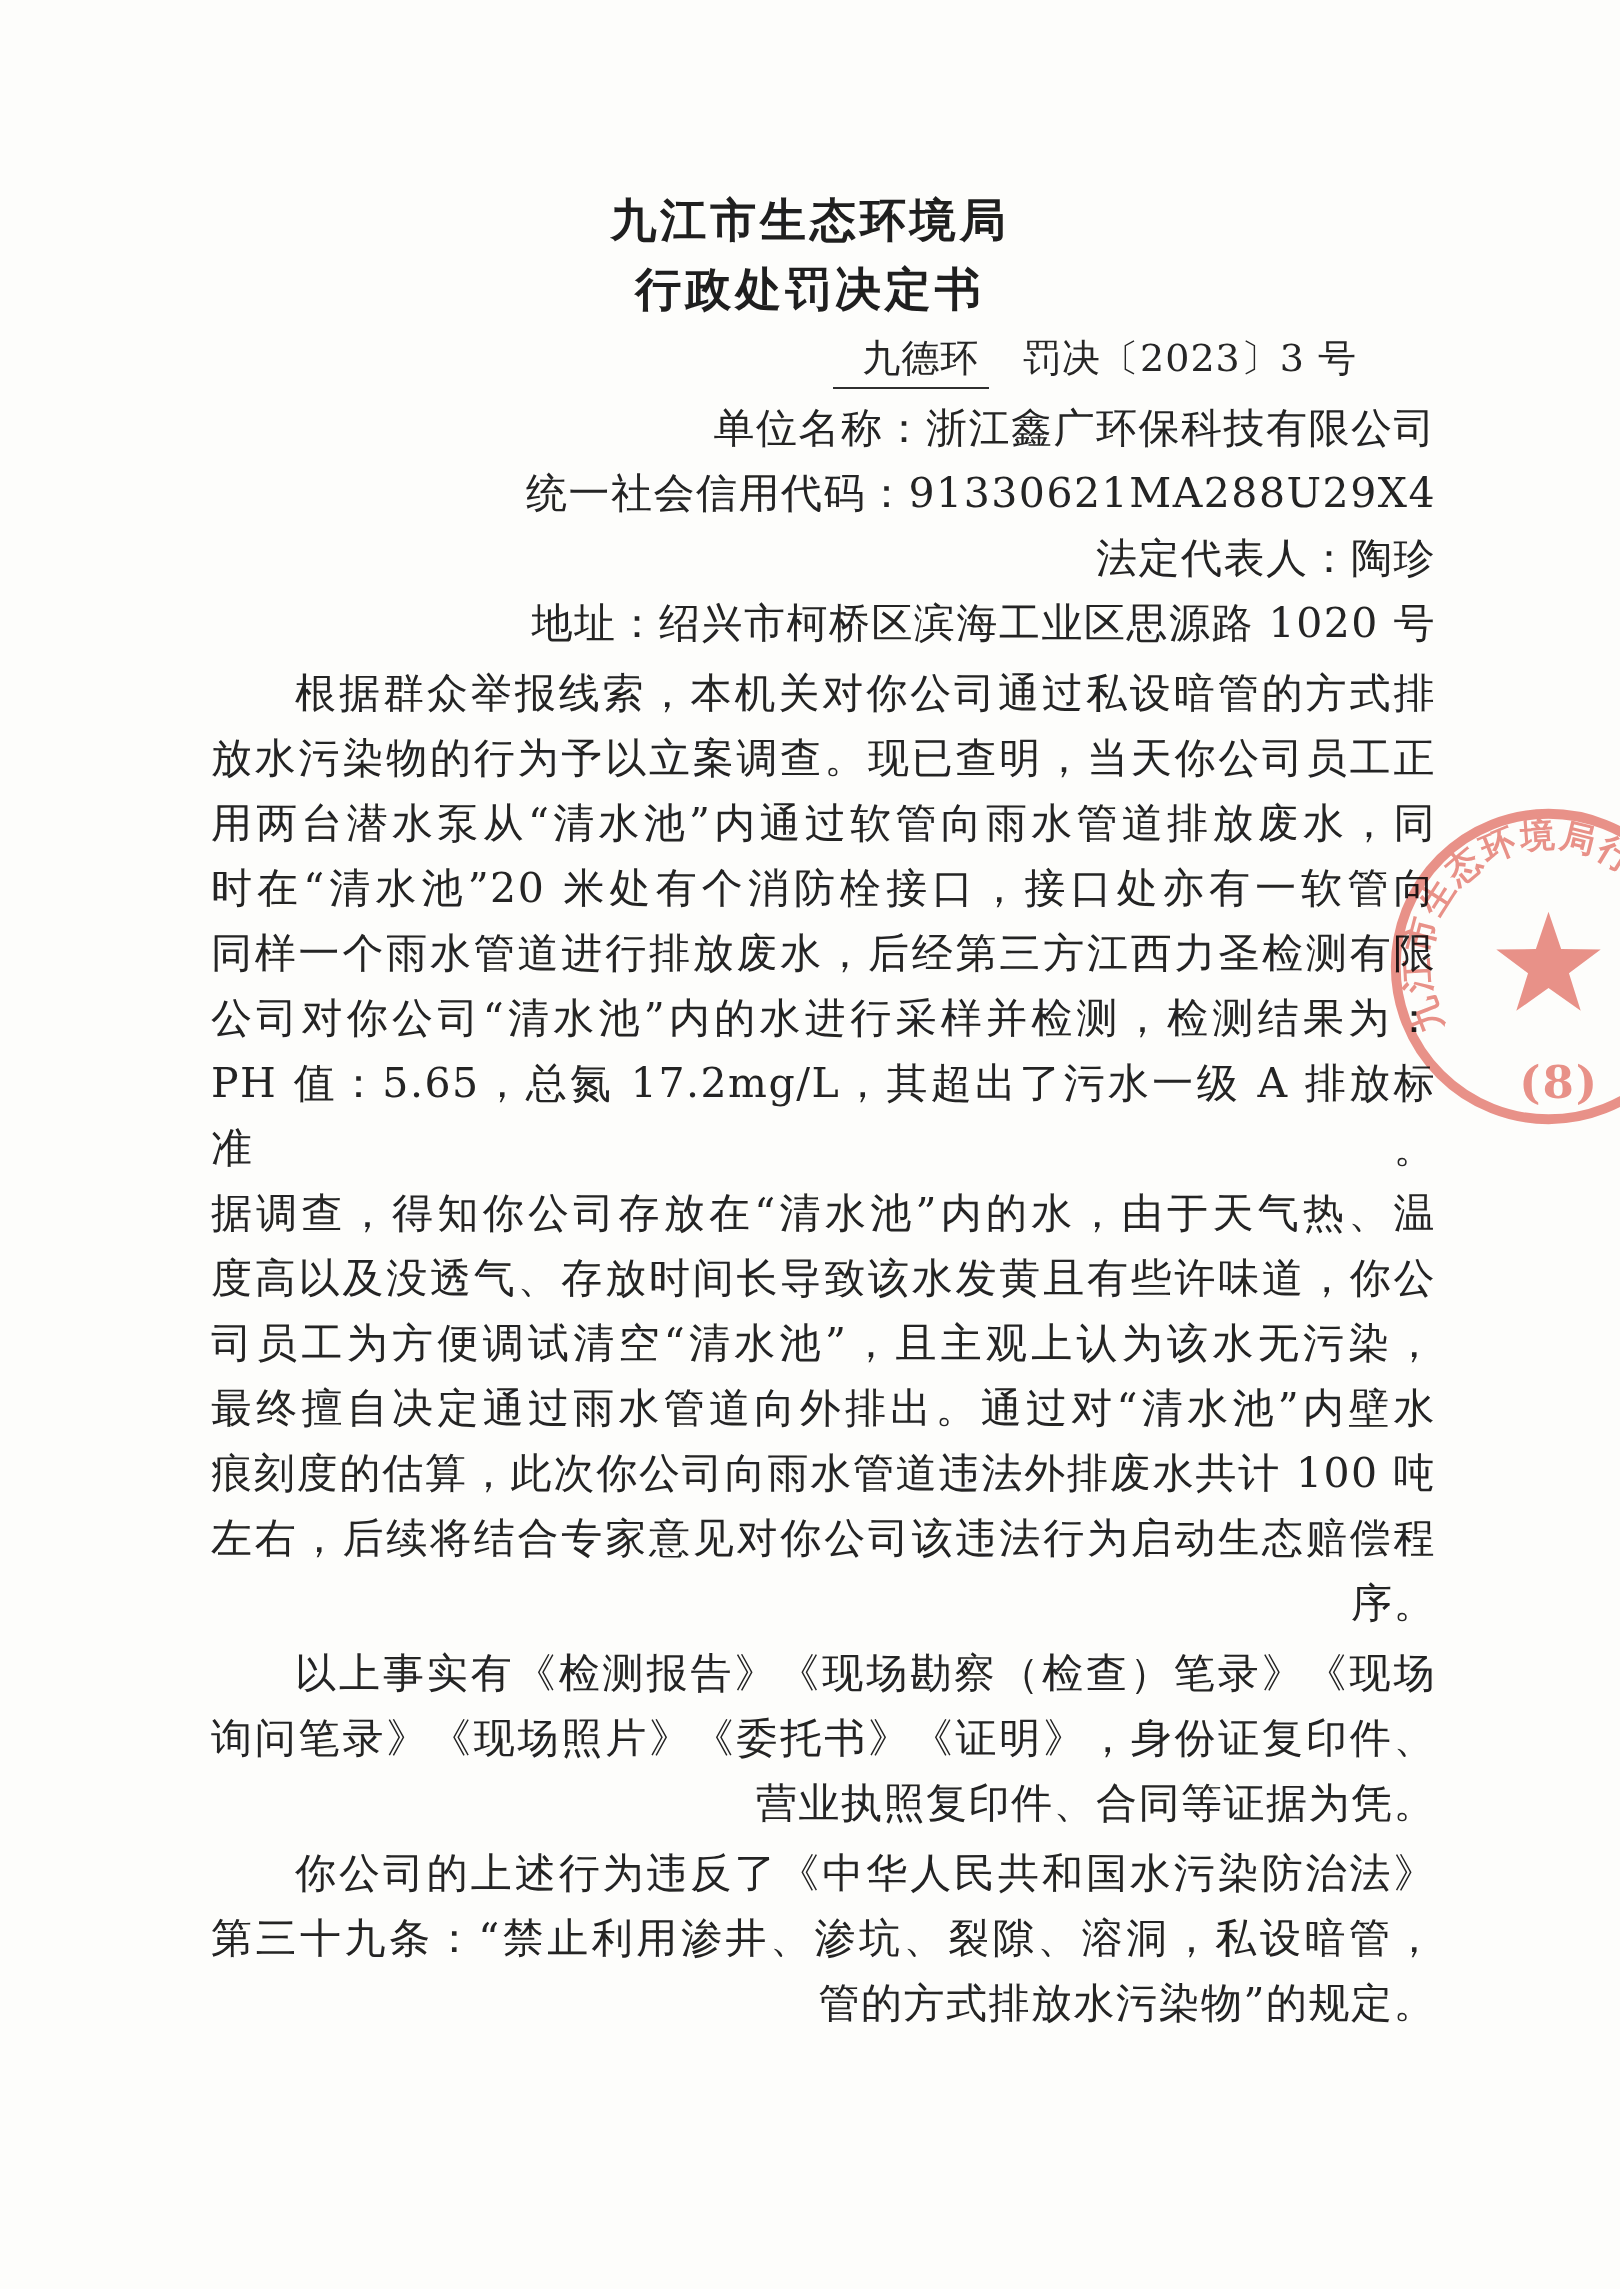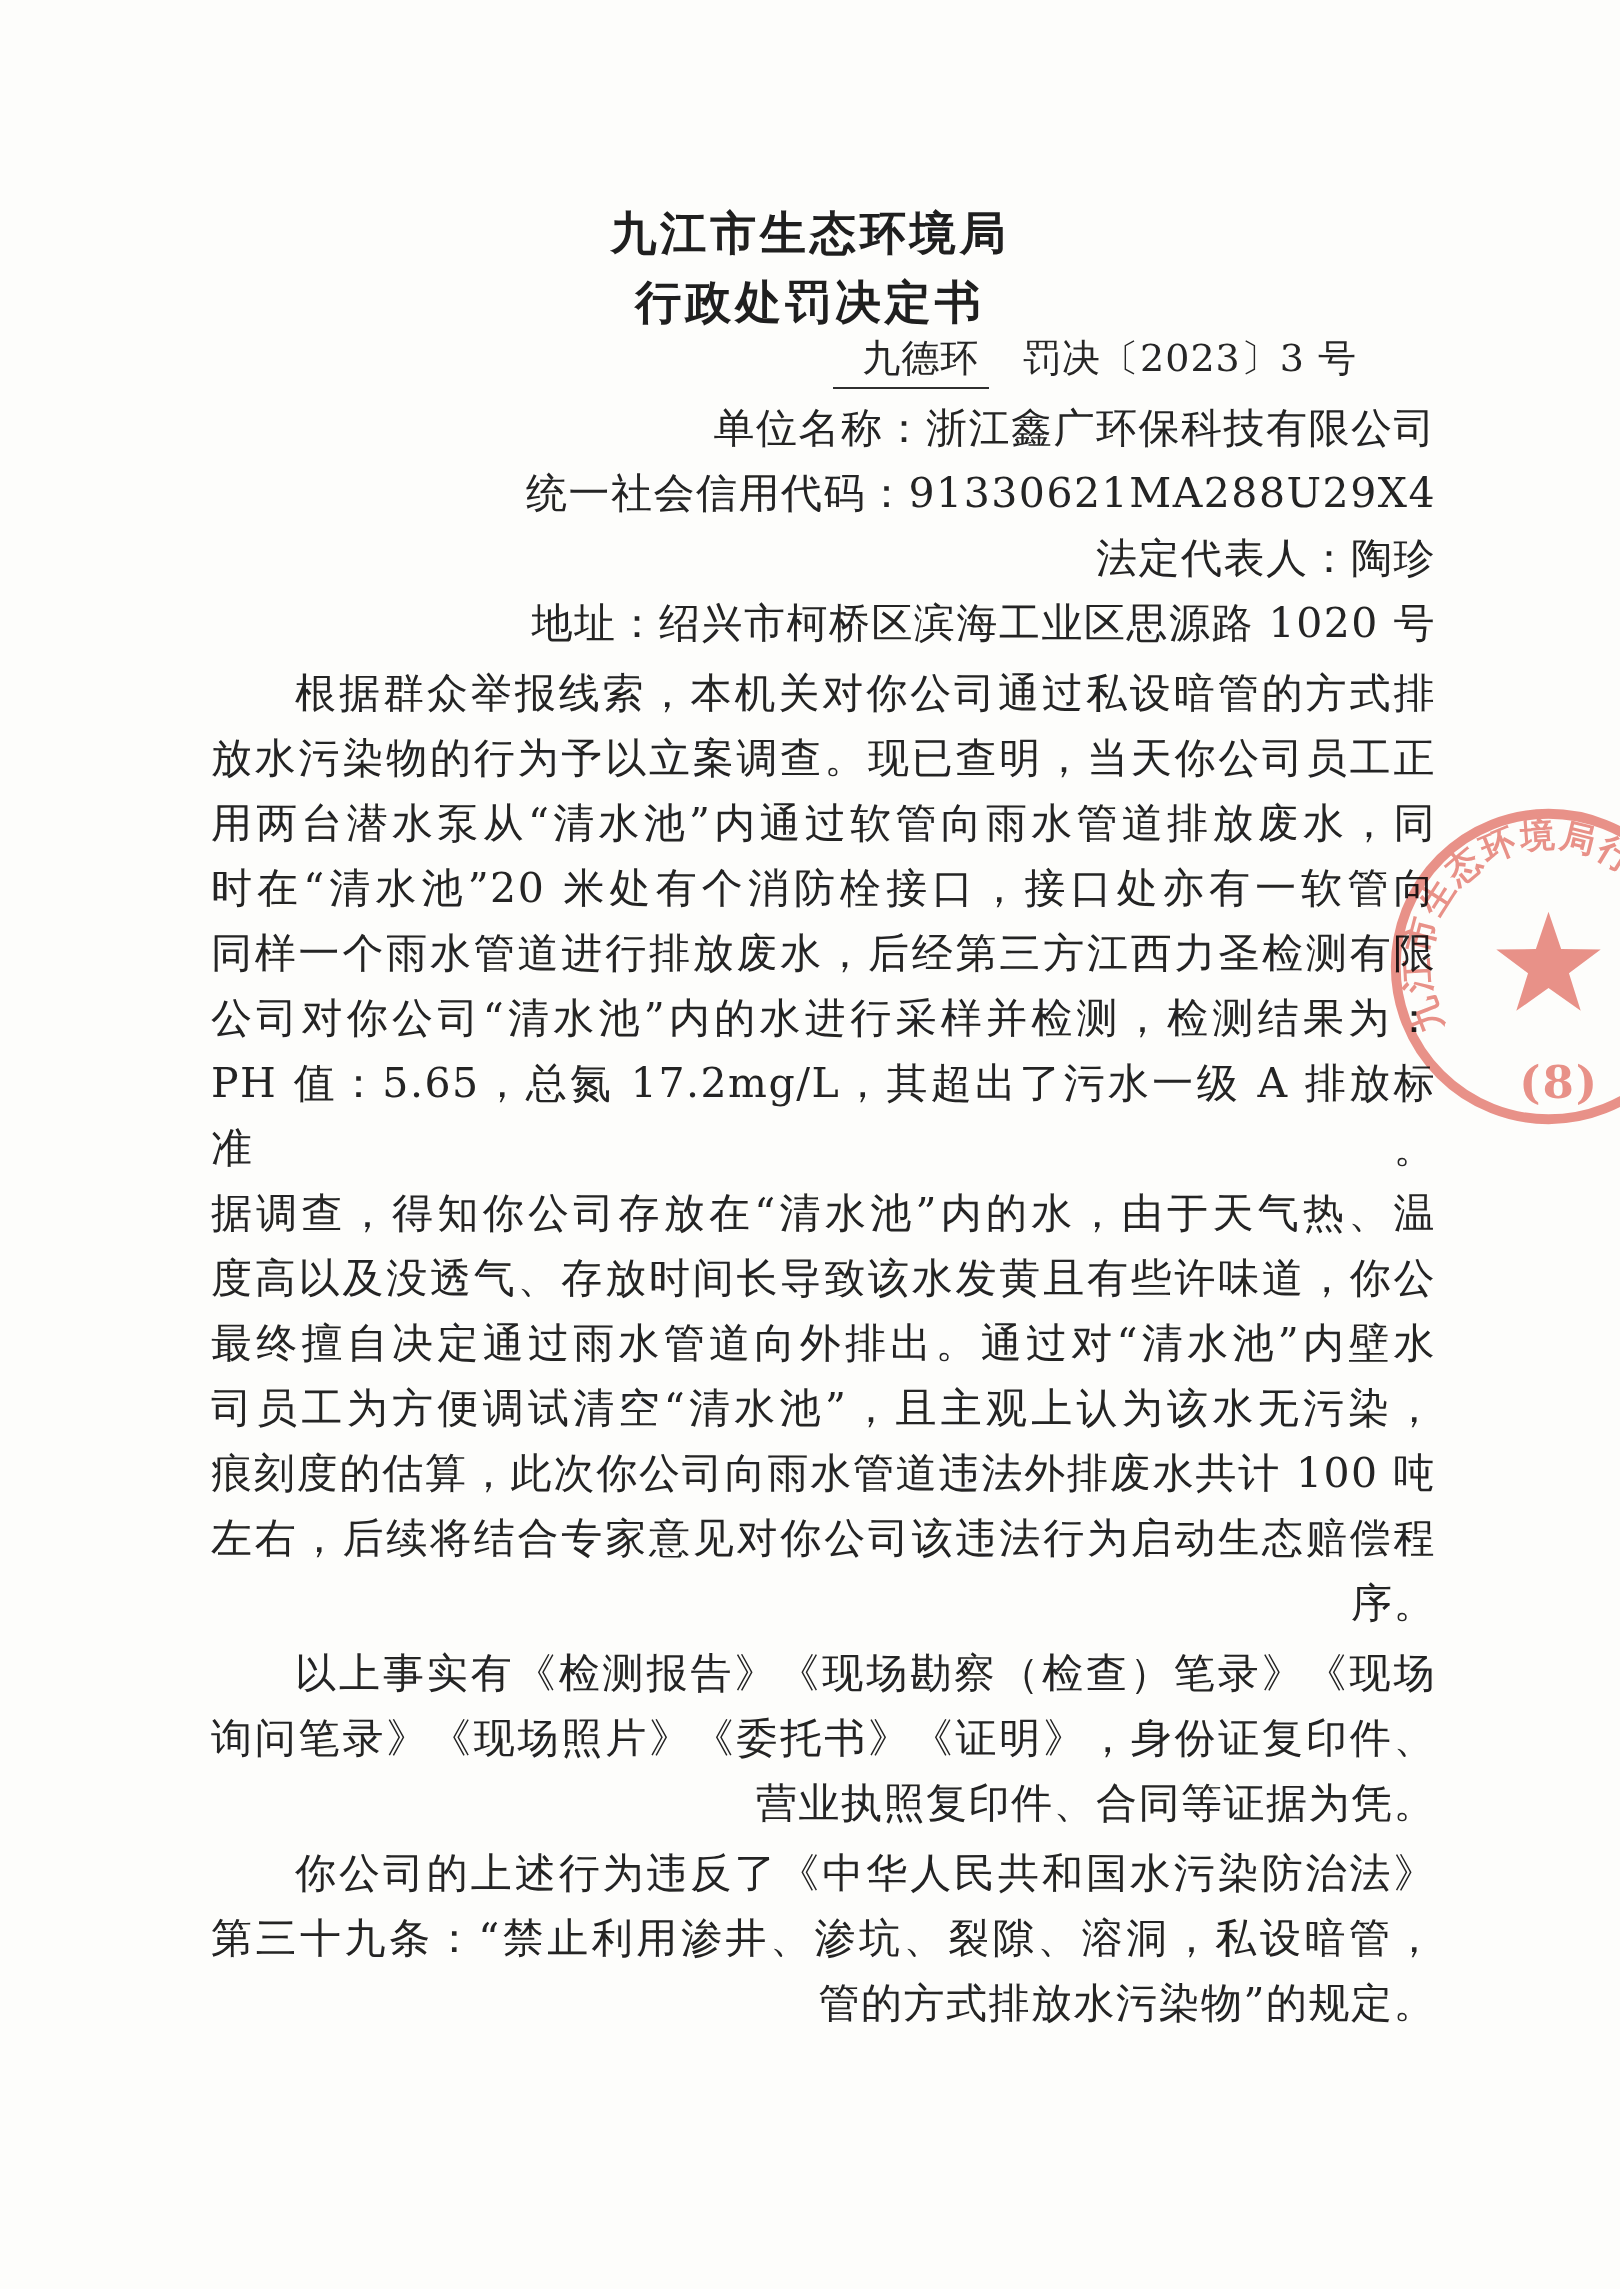--- a/index.html
+++ b/index.html
@@ -7,21 +7,20 @@
     position:relative;
     width:1620px; height:2290px;
     background:#fdfdfb;
     overflow:hidden;
     font-family:"DejaVu Serif","Liberation Serif",serif;
     color:#222222;
   }
   .title-block {
     position:absolute; top:186px; left:0; width:1620px;
     text-align:center;
-    margin-top:13px;
   }
   .title-line {
     font-size:46px; font-weight:700; letter-spacing:3.9px;
     line-height:69px; color:#1f1f1f;
   }
   .doc-number {
     position:absolute; top:333px; right:263px;
     font-size:38px; color:#262626; letter-spacing:1px;
     white-space:nowrap;
   }
@@ -77,22 +76,22 @@
         <div class="para">
           <div class="line first full">根据群众举报线索，本机关对你公司通过私设暗管的方式排</div>
           <div class="line full">放水污染物的行为予以立案调查。现已查明，当天你公司员工正</div>
           <div class="line full">用两台潜水泵从“清水池”内通过软管向雨水管道排放废水，同</div>
           <div class="line full">时在“清水池”20 米处有个消防栓接口，接口处亦有一软管向</div>
           <div class="line full">同样一个雨水管道进行排放废水，后经第三方江西力圣检测有限</div>
           <div class="line full">公司对你公司“清水池”内的水进行采样并检测，检测结果为：</div>
           <div class="line full">PH 值：5.65，总氮 17.2mg/L，其超出了污水一级 A 排放标准。</div>
           <div class="line full">据调查，得知你公司存放在“清水池”内的水，由于天气热、温</div>
           <div class="line full">度高以及没透气、存放时间长导致该水发黄且有些许味道，你公</div>
+          <div class="line full">司员工为方便调试清空“清水池”，且主观上认为该水无污染，</div>
           <div class="line full">最终擅自决定通过雨水管道向外排出。通过对“清水池”内壁水</div>
-          <div class="line full">司员工为方便调试清空“清水池”，且主观上认为该水无污染，</div>
           <div class="line full">痕刻度的估算，此次你公司向雨水管道违法外排废水共计 100 吨</div>
           <div class="line full">左右，后续将结合专家意见对你公司该违法行为启动生态赔偿程</div>
           <div class="line">序。</div>
         </div>
         <div class="para">
           <div class="line first full">以上事实有《检测报告》《现场勘察（检查）笔录》《现场</div>
           <div class="line full">询问笔录》《现场照片》《委托书》《证明》，身份证复印件、</div>
           <div class="line">营业执照复印件、合同等证据为凭。</div>
         </div>
         <div class="para">

